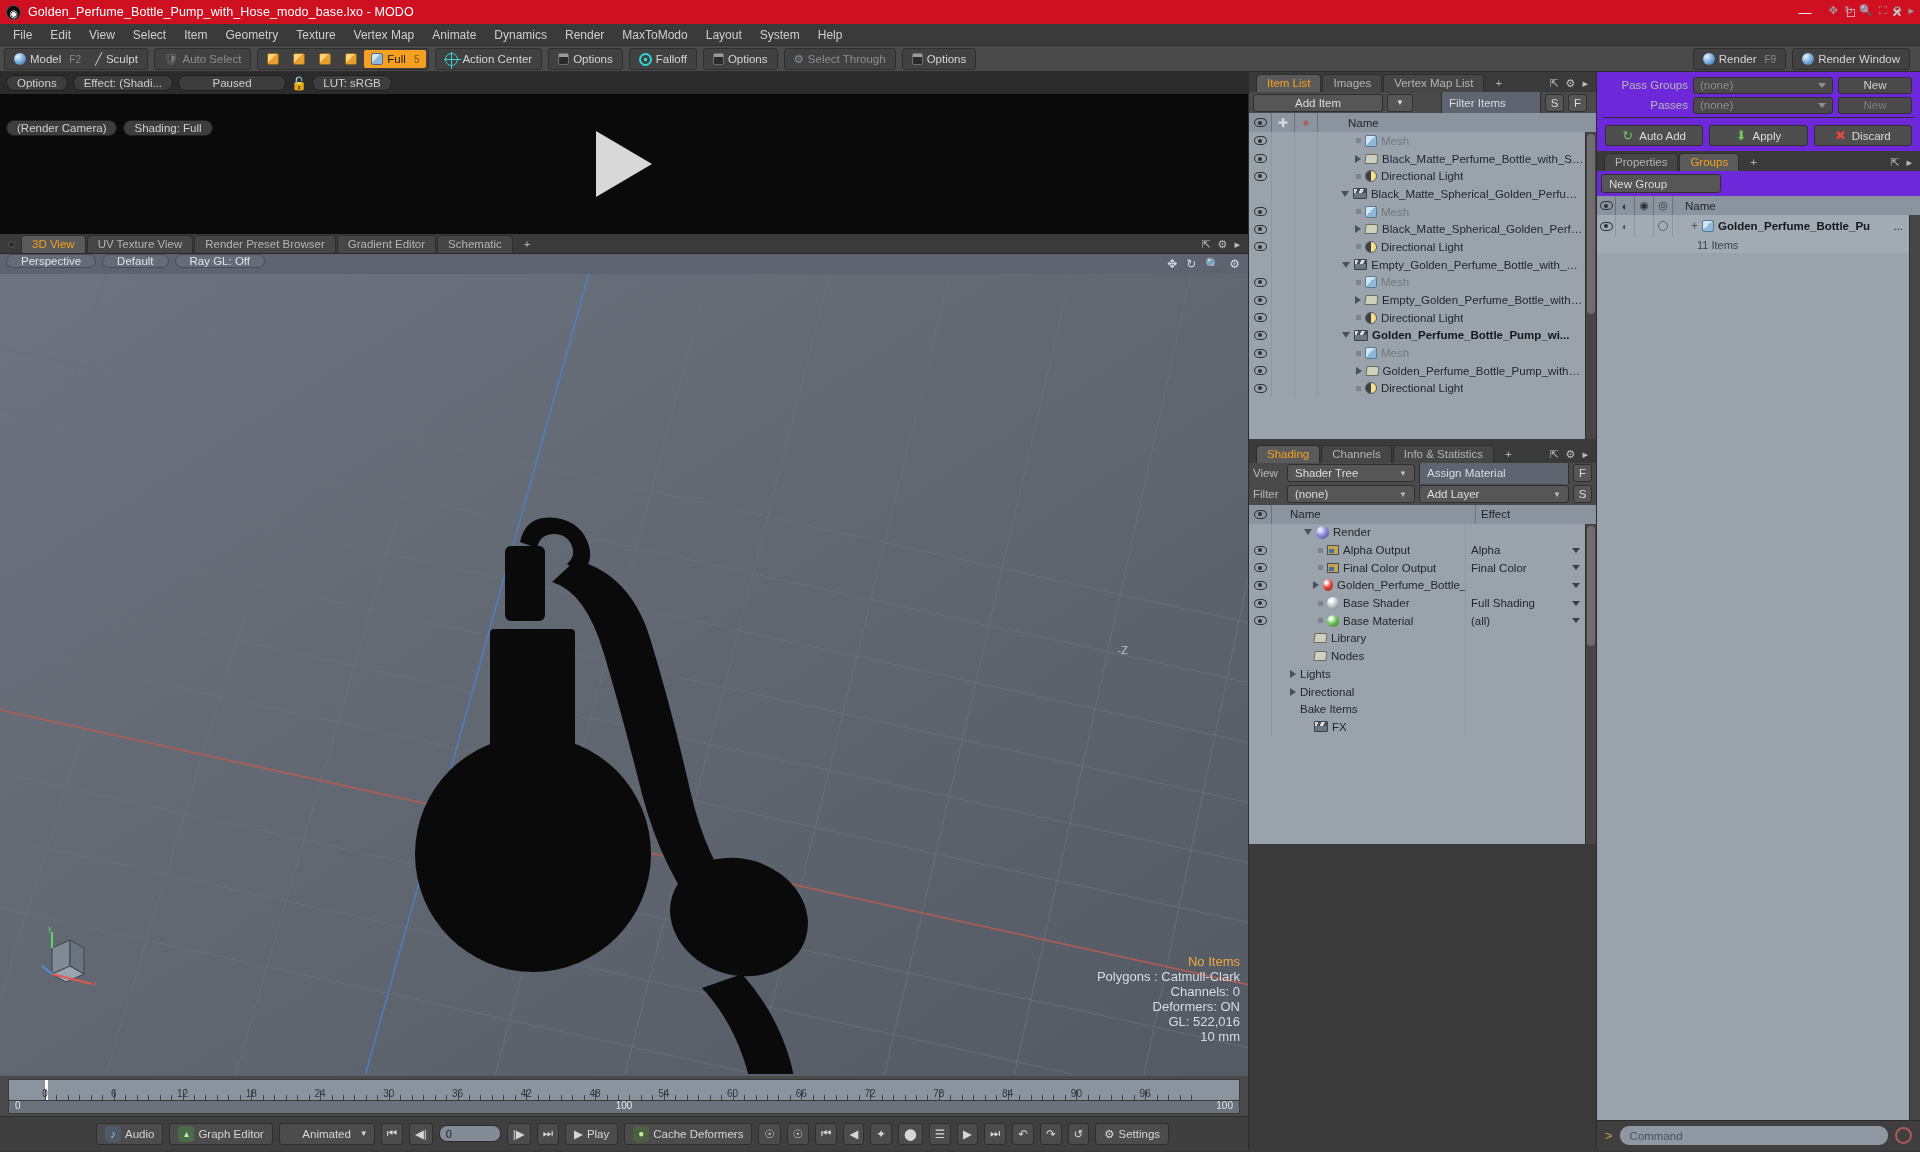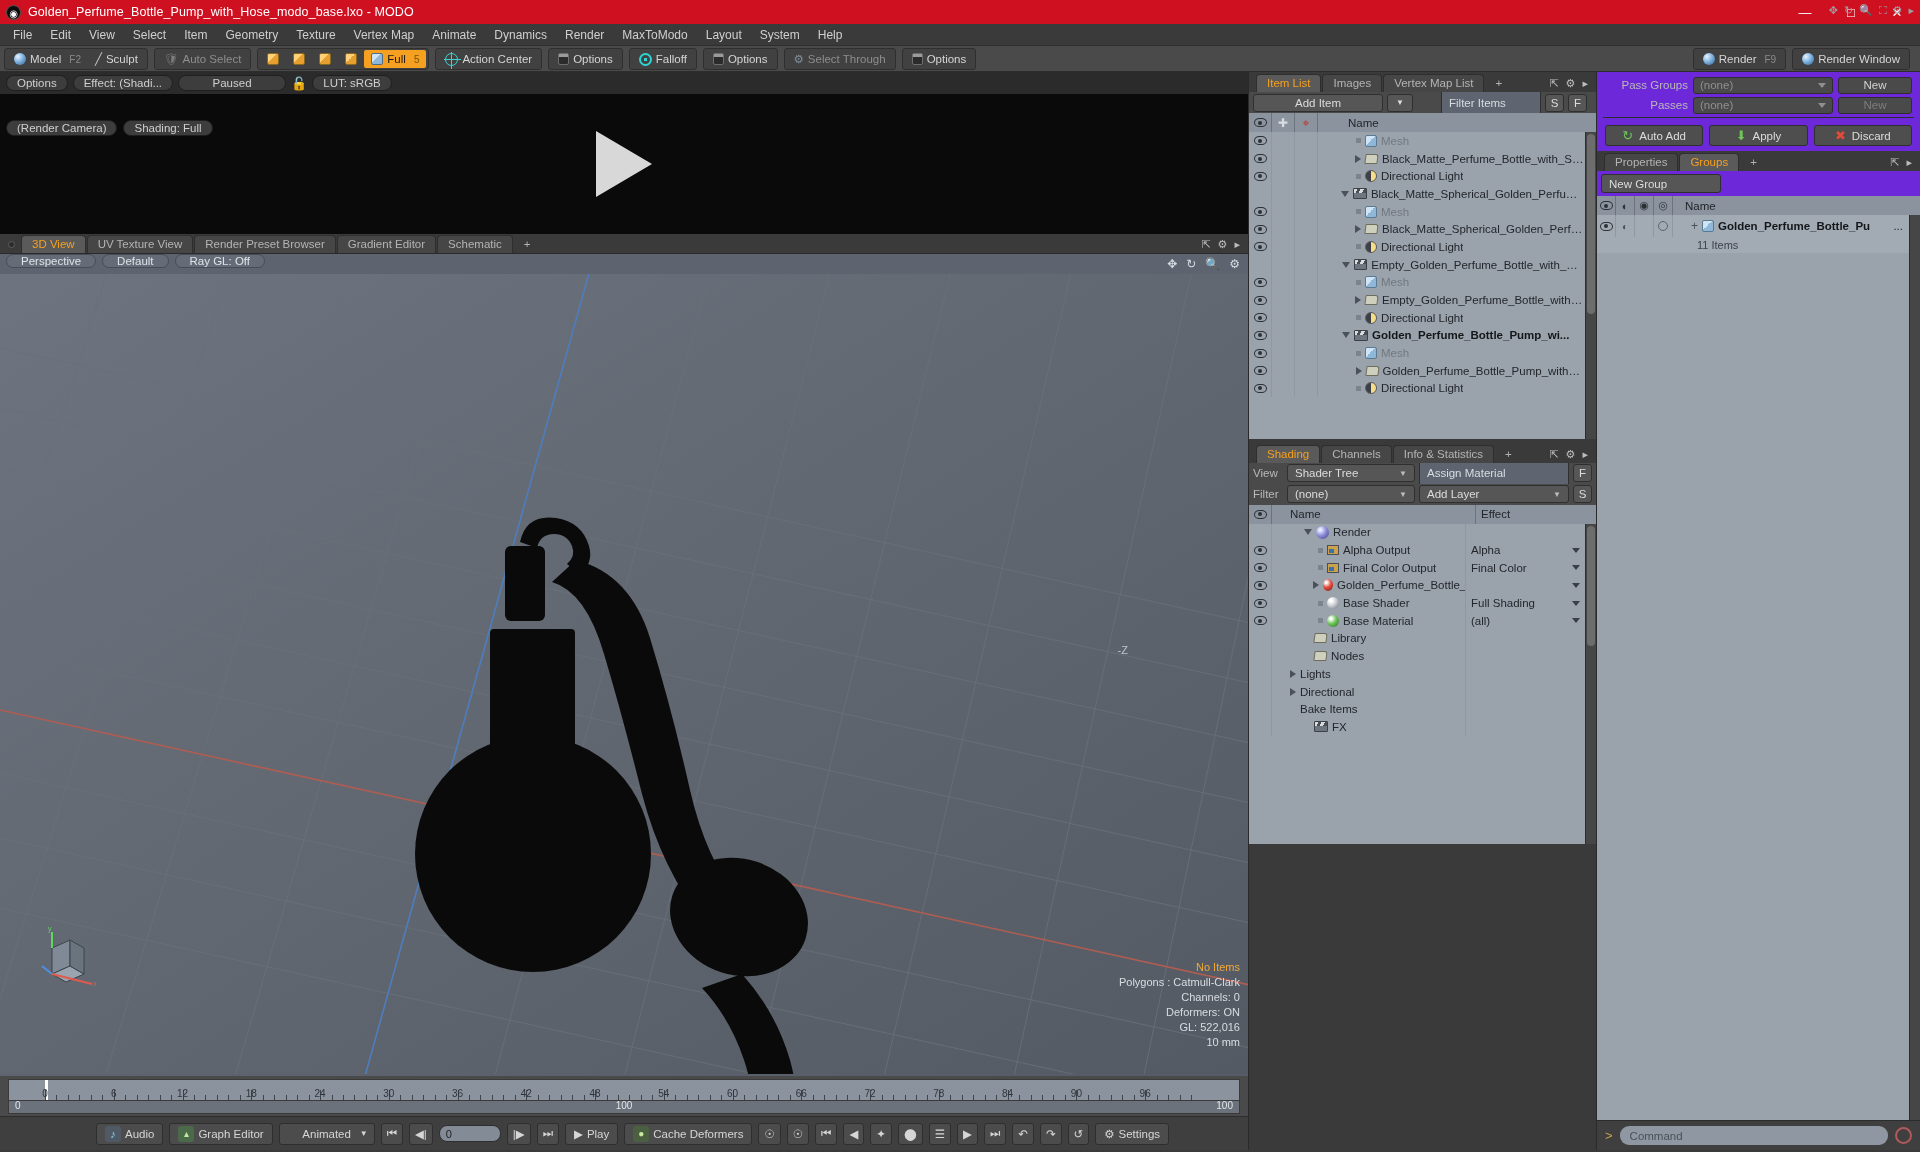--- a/index.html
+++ b/index.html
@@ -71,21 +71,21 @@
   .tab.plus { background:none; border:none; color:#b4b4b4; }
   .tabicons { position:absolute; right:8px; bottom:2px; display:flex; gap:7px; color:#bdbdbd; font-size:11px; }
 
   .vpheader { height:20px; background:#5d6470; display:flex; align-items:flex-start; padding:0 6px; gap:6px; position:relative; }
   .vpill { background:#656c78; border:1px solid #474d57; border-radius:9px; padding:0 14px; color:#dfe3e8; font-size:11.5px; }
   .vpicons { position:absolute; right:8px; top:3px; display:flex; gap:9px; color:#d6dae0; font-size:12px; }
 
   .viewport { position:relative; flex:1; overflow:hidden;
       background:linear-gradient(150deg,#6a717d 0%,#5f6672 45%,#565c67 100%); }
   .gridsvg { position:absolute; inset:0; }
-  .statbox { position:absolute; right:8px; bottom:26px; text-align:right; line-height:15px; font-size:11px; color:#d9dde2; }
+  .statbox { position:absolute; right:8px; bottom:32px; text-align:right; line-height:15px; font-size:13px; color:#d9dde2; }
   .statbox .hl { color:#f0a93b; }
   .axisgiz { position:absolute; left:40px; bottom:90px; width:60px; height:60px; }
 
   
   .timeline { height:40px; background:#4a4a4a; padding:3px 8px; }
   .tlbar { height:22px; background:#8b939e; border:1px solid #3a3a3a; position:relative; overflow:hidden; }
   .tltick { position:absolute; bottom:0; width:1px; background:#3e444c; }
   .tllab { position:absolute; bottom:1px; font-size:10px; color:#2f343a; transform:translateX(-50%); }
   .tlcursor { position:absolute; top:0; bottom:0; width:3px; background:#fff; }
   .tlrange { height:13px; background:#6b727c; border:1px solid #3a3a3a; border-top:none; position:relative; }

